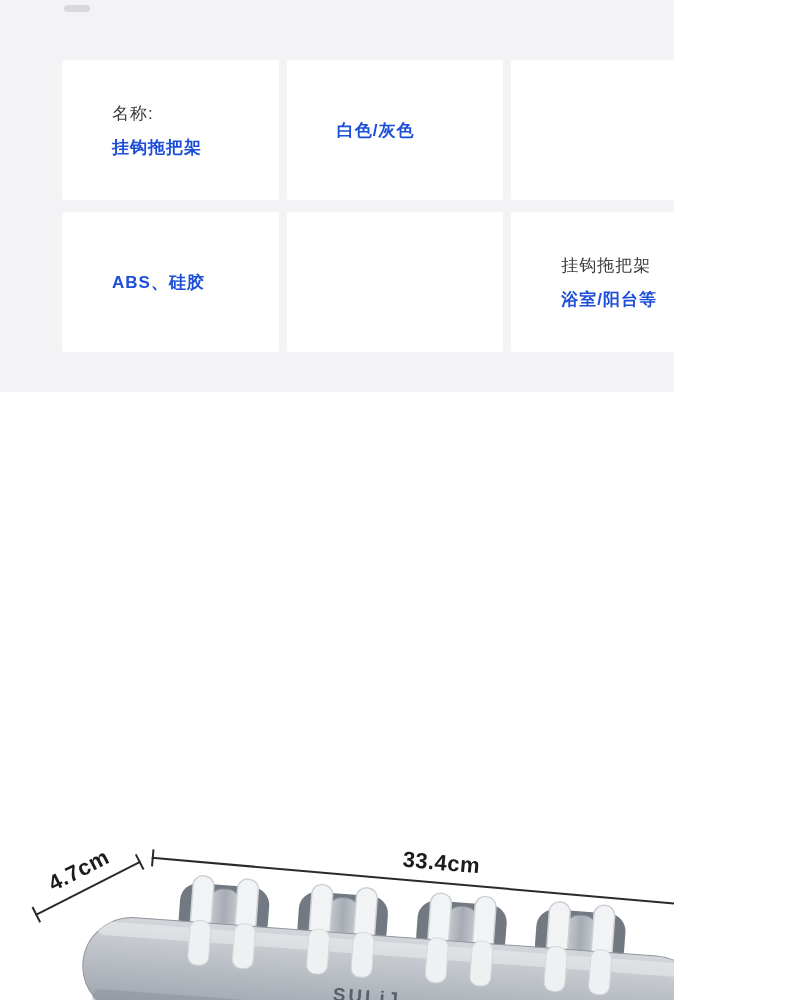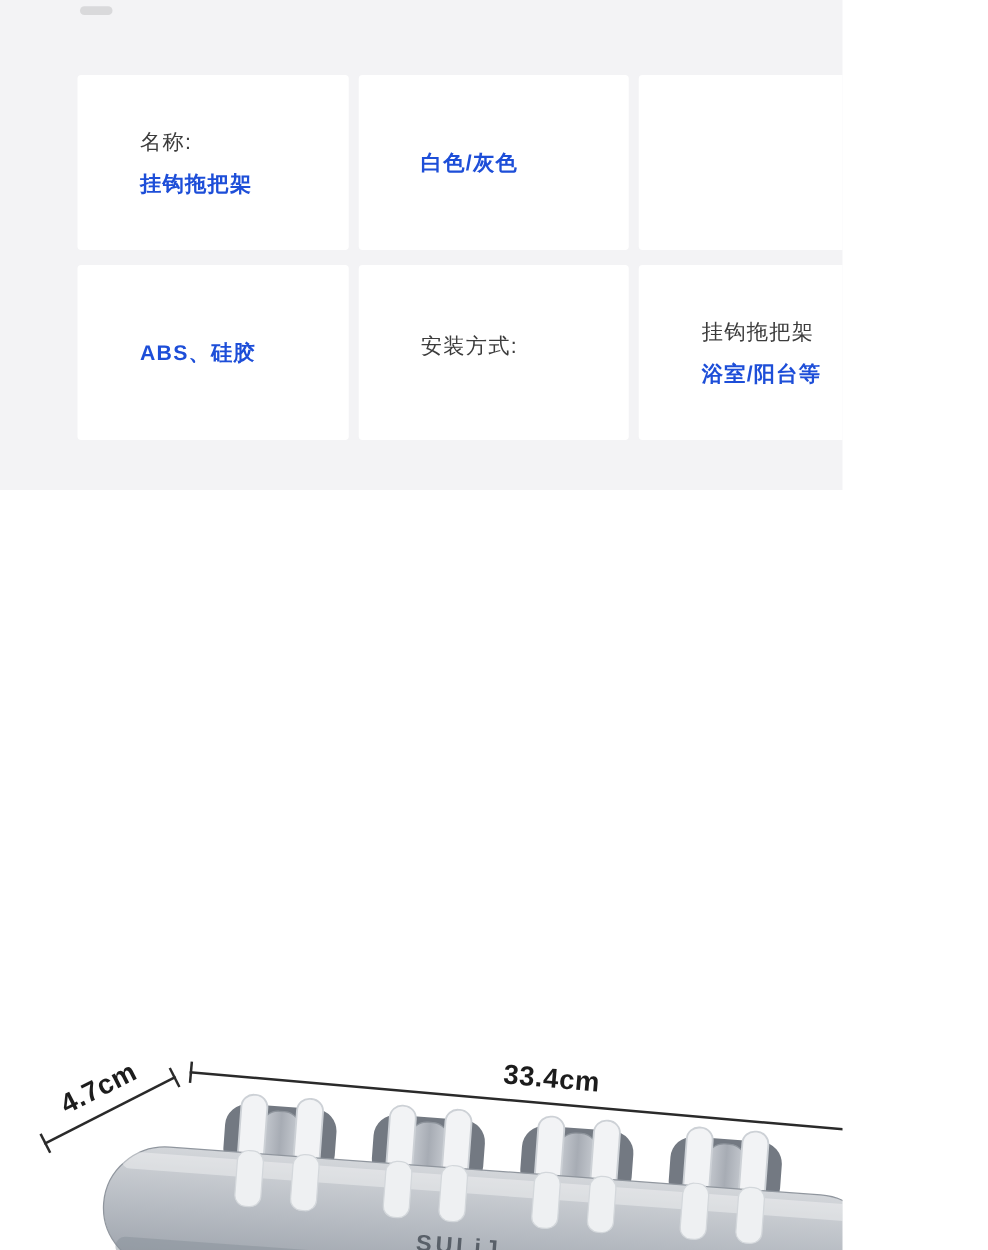--- a/index.html
+++ b/index.html
@@ -52,21 +52,20 @@
       </div>
       <div class="spec-card">
         <div class="spec-value">白色/灰色</div>
       </div>
       <div class="spec-card">
       </div>
       <div class="spec-card">
         <div class="spec-value">ABS、硅胶</div>
       </div>
       <div class="spec-card">
-        <div class="spec-label">安装方式:</div>
       </div>
       <div class="spec-card">
         <div class="spec-label">挂钩拖把架</div>
         <div class="spec-value">浴室/阳台等</div>
       </div>
     </div>
   </div>
 
   <div class="diagram-section">
 

